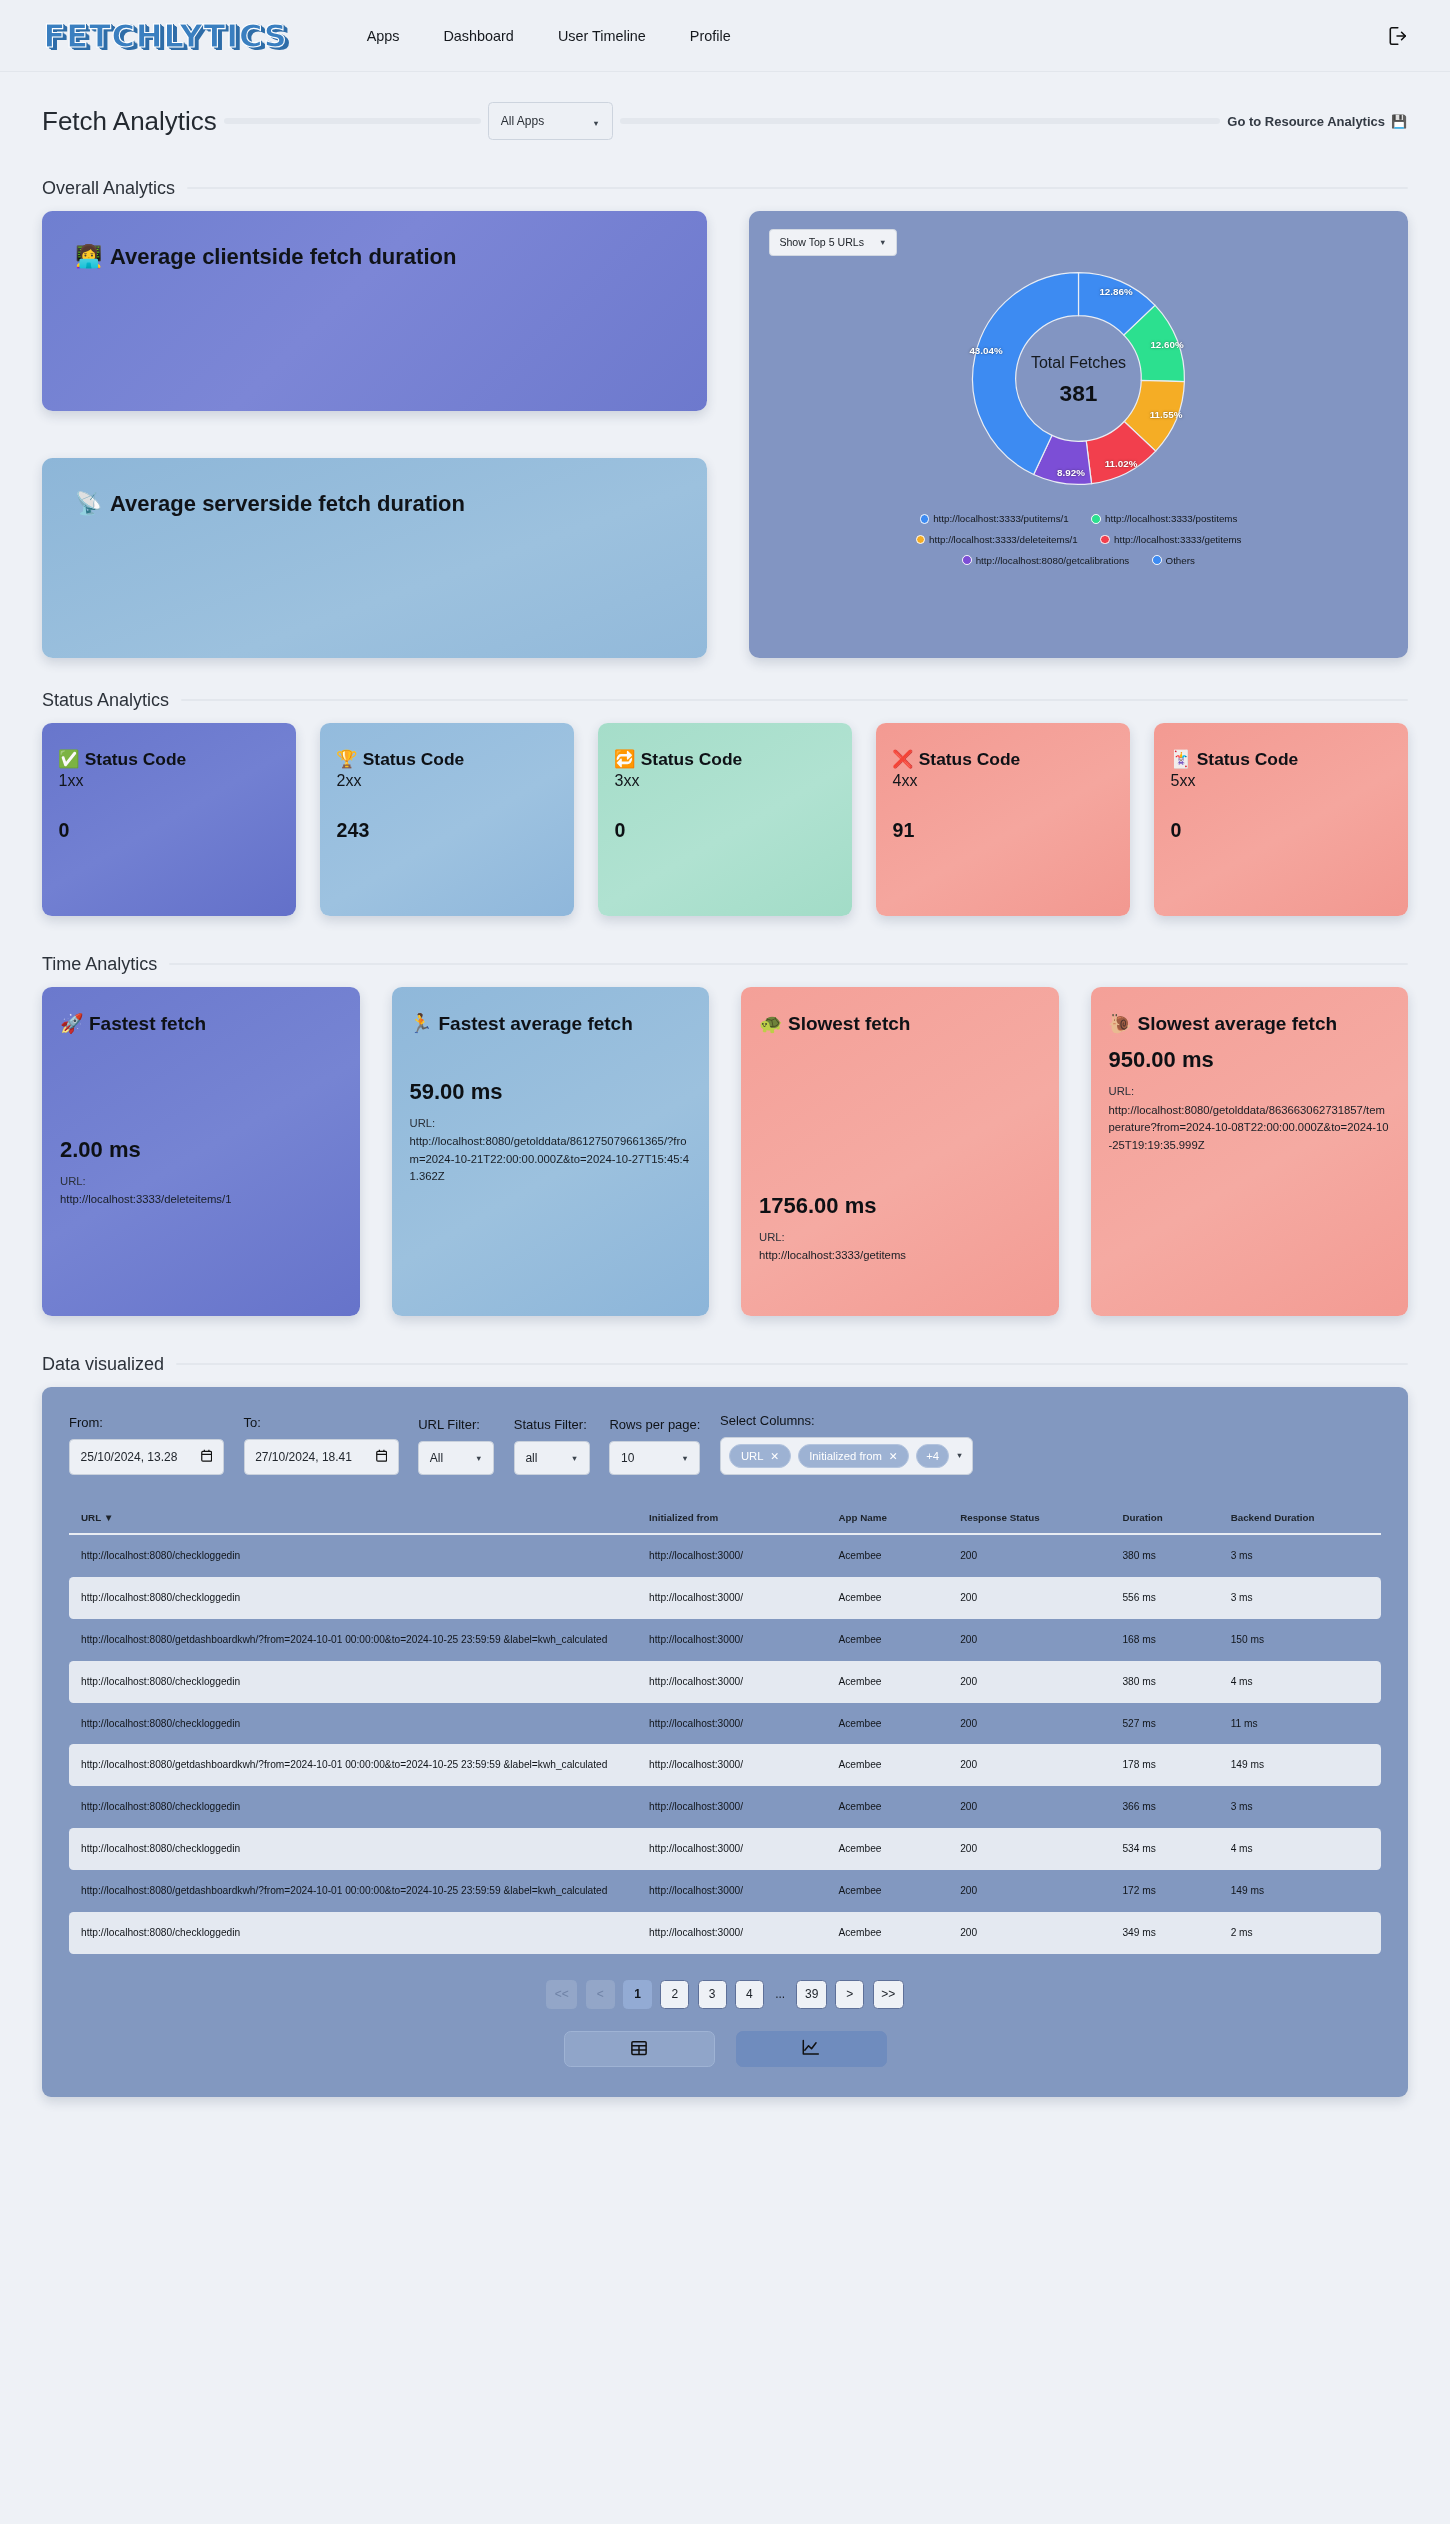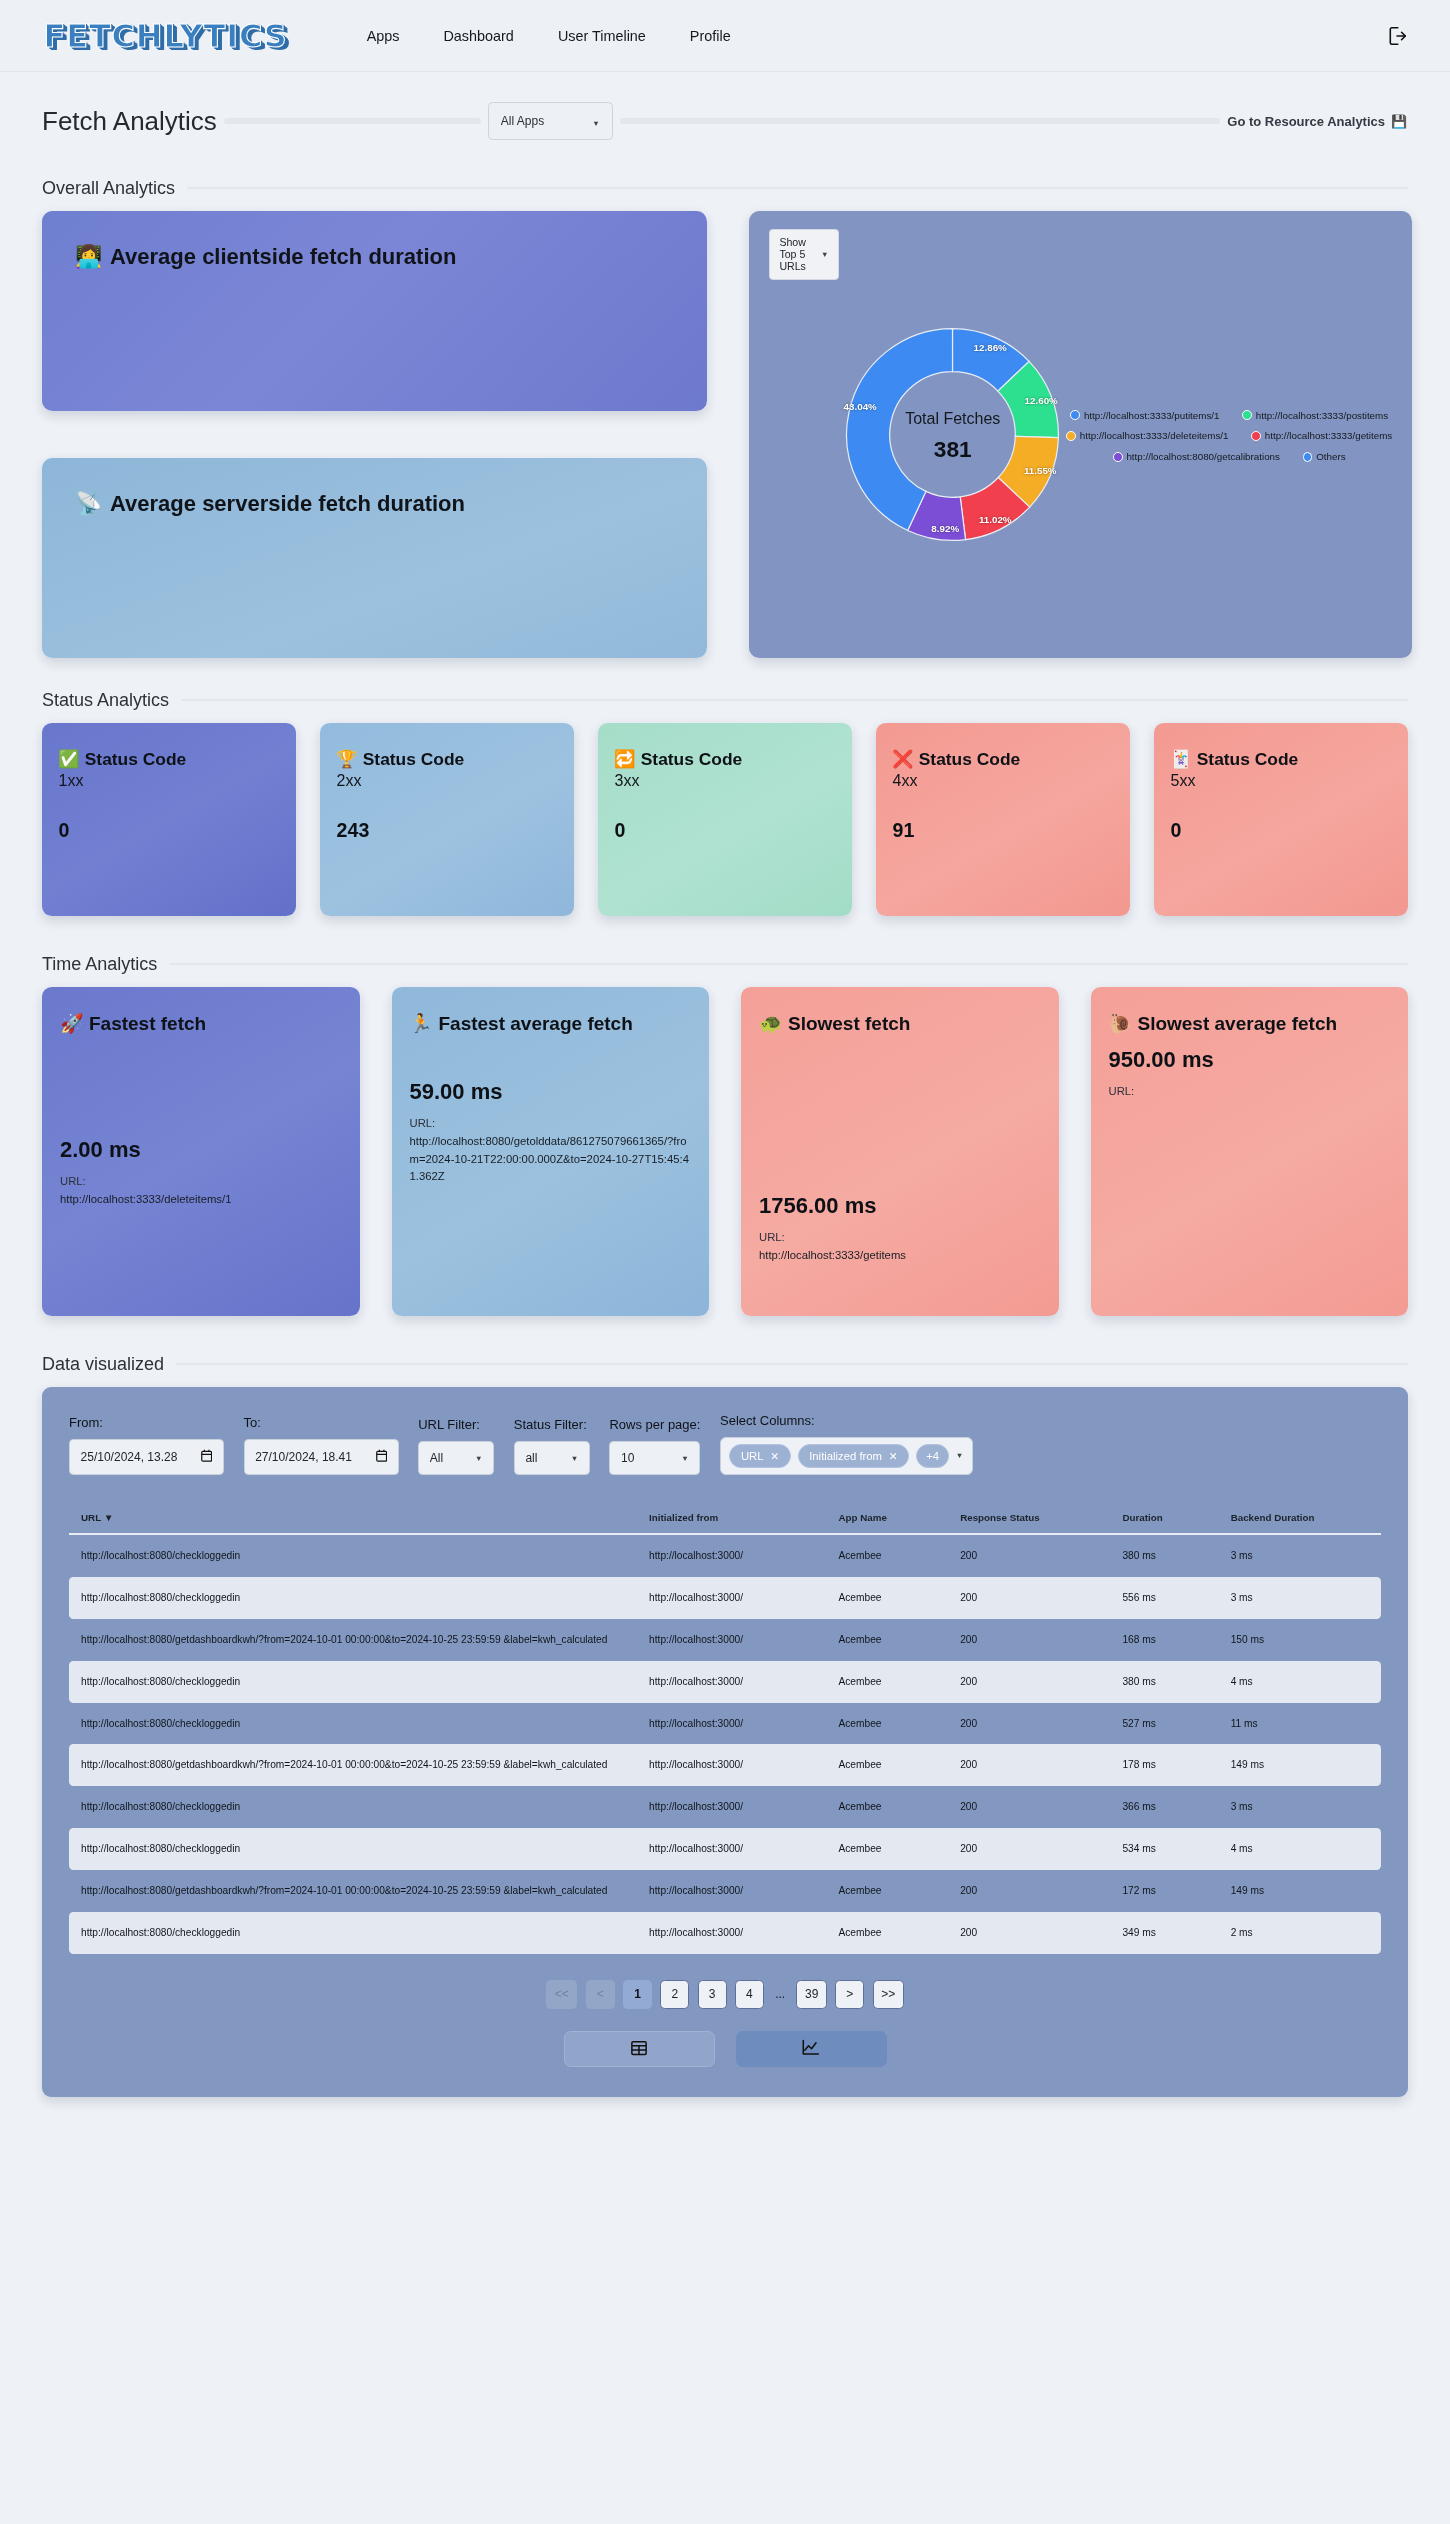--- a/index.html
+++ b/index.html
@@ -112,21 +112,21 @@
   .big-card.blue   { background: linear-gradient(160deg,#8db6d8 0%,#9cc1de 60%,#92b9da 100%); }
   .big-card .ttl { font-size: 22px; font-weight: bold; color: #101318; display:flex; align-items:center; gap:7.6px;}
   .big-card .val { font-size: 25px; font-weight: bold; color: #0d1014; margin-top: 35px; }
 
   
   .donut-panel {
     background: #8295c2;
     border-radius: 10.6px;
     padding: 18px 19.6px 22.7px 19.6px;
     box-shadow: 0 4.5px 10.6px rgba(40,55,90,.16);
-    display: flex; align-items: center;
+    display: flex; flex-direction: column; align-items: center;
   }
   .top-select {
     align-self: flex-start;
     background: #f0f2f6;
     border: 0.8px solid #d3d9e2;
     border-radius: 3.8px;
     padding: 6.8px 9.8px;
     font-size: 10.6px; color: #20252b;
     display: flex; align-items: center; gap: 15px;
     cursor: pointer;
@@ -498,20 +498,21 @@
       <div class="urlv">http://localhost:3333/getitems</div>
     </div>
 
     <div class="time-card tc-4 sp-d">
       <div class="ttl">
         <span>🐌</span>
         <span>Slowest average fetch</span>
       </div>
       <div class="val">950.00 ms</div>
       <div class="urlbl">URL:</div>
+      <div class="urlv">http://localhost:8080/getolddata/863663062731857/temperature?from=2024-10-08T22:00:00.000Z&amp;to=2024-10-25T19:19:35.999Z</div>
     </div>
   </div>
 
   <div class="section-head mtop2">
     <span class="label">Data visualized</span>
     <span class="line"></span>
   </div>
 
   <div class="data-panel">
 

